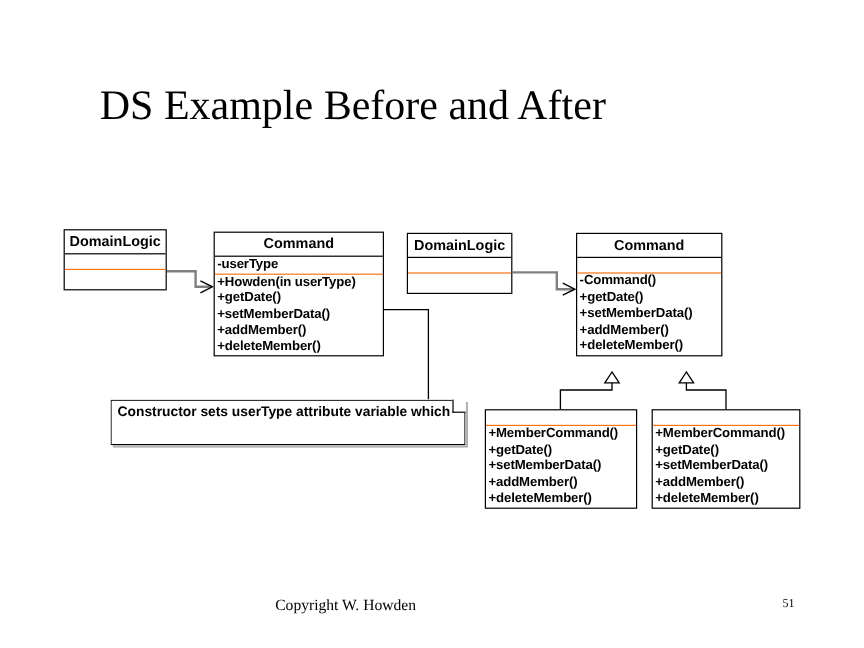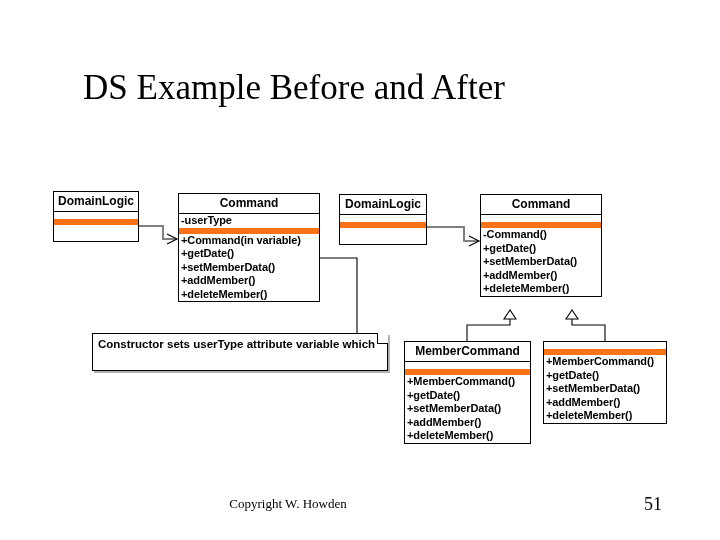--- a/index.html
+++ b/index.html
@@ -57,21 +57,21 @@
     text-align: center;
     font-weight: bold;
     font-size: 12px;
     line-height: 16px;
     padding: 1px 3px 2px 3px;
     border-bottom: 1px solid #000000;
     white-space: nowrap;
   }
   .uml-compartment {
     box-sizing: border-box;
-    border-bottom: 6px solid #f97316;
+    border-bottom: 1px solid #f97316;
     padding: 0;
   }
   .uml-compartment.last {
     border-bottom: none;
   }
   .uml-compartment.empty-a {
     height: 13px;
   }
   .uml-compartment.empty-b {
     height: 16px;
@@ -151,21 +151,21 @@
     font-family: "Liberation Serif", serif;
     font-size: 13px;
     line-height: 18px;
     color: #000000;
   }
   .footer-pagenum {
     position: absolute;
     right: 58px;
     top: 495px;
     font-family: "Liberation Serif", serif;
-    font-size: 18px;
+    font-size: 10px;
     line-height: 18px;
     color: #000000;
   }
 </style>
 </head>
 <body>
 
 <div class="slide-title">DS Example Before and After</div>
 
 <div class="diagram">
@@ -203,21 +203,21 @@
     <div class="uml-compartment empty-a"></div>
     <div class="uml-compartment empty-b last"></div>
   </div>
 
   <div class="uml-box" id="command-left">
     <div class="uml-name">Command</div>
     <div class="uml-compartment">
       <div class="uml-row">-userType</div>
     </div>
     <div class="uml-compartment last">
-      <div class="uml-row">+Command(in variable)</div>
+      <div class="uml-row">+Howden(in userType)</div>
       <div class="uml-row">+getDate()</div>
       <div class="uml-row">+setMemberData()</div>
       <div class="uml-row">+addMember()</div>
       <div class="uml-row">+deleteMember()</div>
     </div>
   </div>
 
   <div class="uml-note">
     <div class="note-body"></div>
     <div class="note-fold"></div>
@@ -238,21 +238,20 @@
     <div class="uml-compartment last">
       <div class="uml-row">-Command()</div>
       <div class="uml-row">+getDate()</div>
       <div class="uml-row">+setMemberData()</div>
       <div class="uml-row">+addMember()</div>
       <div class="uml-row">+deleteMember()</div>
     </div>
   </div>
 
   <div class="uml-box" id="membercommand">
-    <div class="uml-name">MemberCommand</div>
     <div class="uml-compartment empty-a"></div>
     <div class="uml-compartment last">
       <div class="uml-row">+MemberCommand()</div>
       <div class="uml-row">+getDate()</div>
       <div class="uml-row">+setMemberData()</div>
       <div class="uml-row">+addMember()</div>
       <div class="uml-row">+deleteMember()</div>
     </div>
   </div>
 

